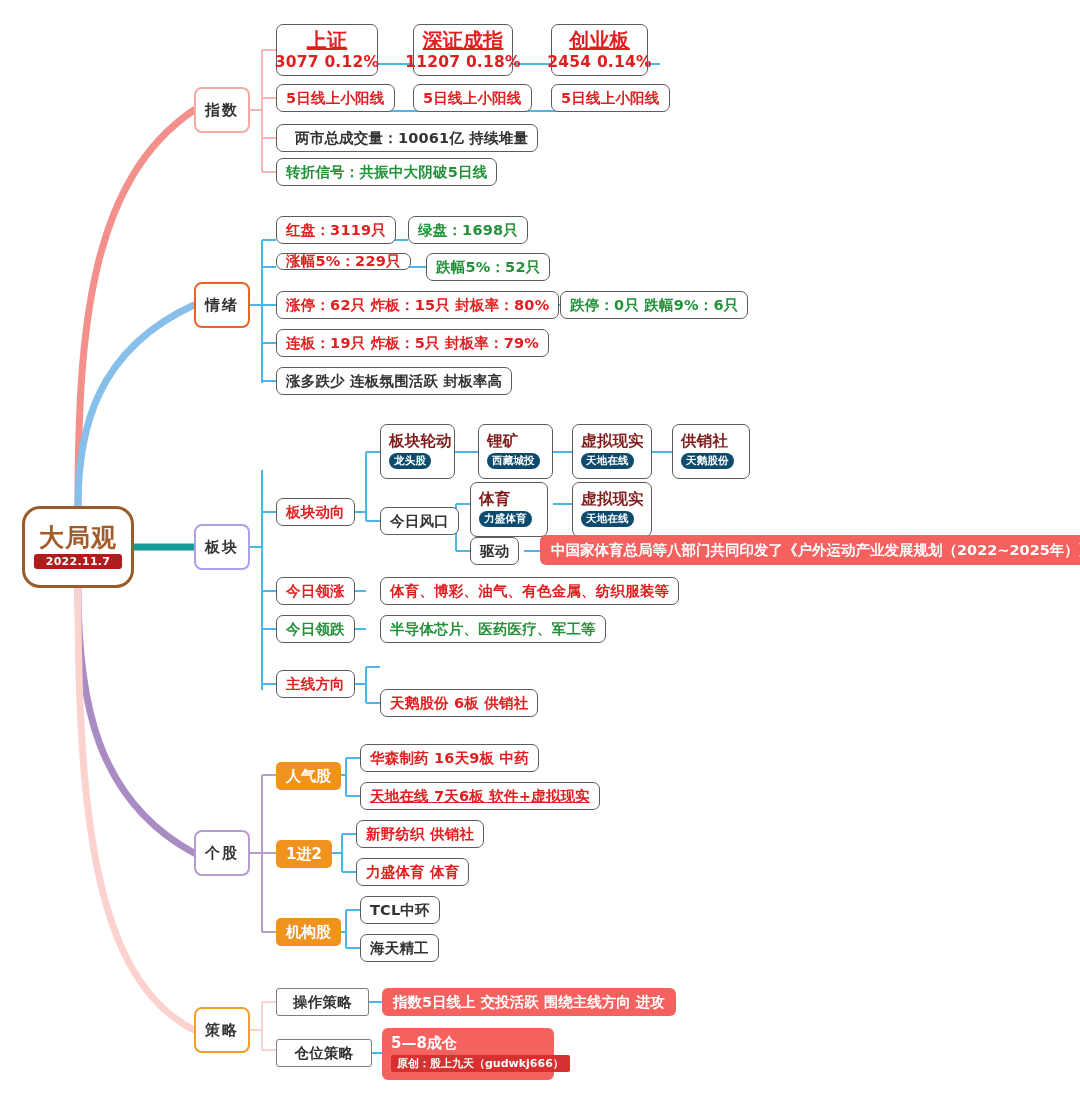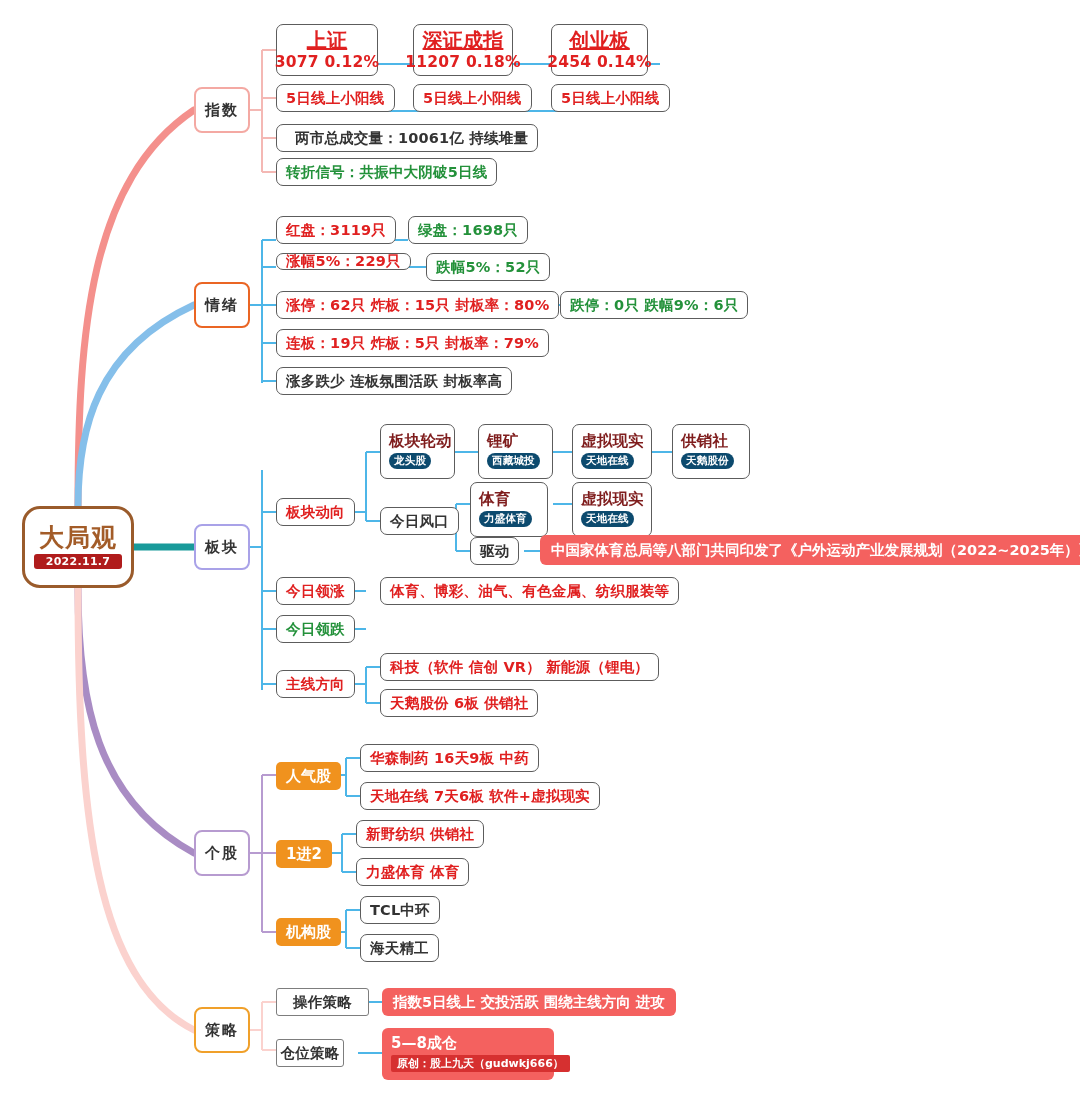--- a/index.html
+++ b/index.html
@@ -260,39 +260,39 @@
     <div class="st">虚拟现实</div>
     <div class="tag">天地在线</div>
   </div>
 
   <div class="node box dark" style="left:470px;top:537px;height:28px;">驱动</div>
   <div class="node banner" style="left:540px;top:535px;height:30px;">中国家体育总局等八部门共同印发了《户外运动产业发展规划（2022~2025年）》</div>
 
   <div class="node box red" style="left:276px;top:577px;height:28px;">今日领涨</div>
   <div class="node box red" style="left:380px;top:577px;height:28px;">体育、博彩、油气、有色金属、纺织服装等</div>
   <div class="node box green" style="left:276px;top:615px;height:28px;">今日领跌</div>
+  <div class="node box green" style="left:380px;top:615px;height:28px;">半导体芯片、医药医疗、军工等</div>
 
   <div class="node box red" style="left:276px;top:670px;height:28px;">主线方向</div>
-  <div class="node box red" style="left:380px;top:653px;height:28px;">科技（软件 信创 VR） 新能源（锂电）</div>
   <div class="node box red" style="left:380px;top:689px;height:28px;">天鹅股份 6板 供销社</div>
 
   <div class="node pill" style="left:276px;top:762px;height:28px;">人气股</div>
   <div class="node box red" style="left:360px;top:744px;height:28px;">华森制药 16天9板 中药</div>
-  <div class="node box red" style="left:360px;top:782px;height:28px;">天地在线 7天6板 软件+虚拟现实</div>
+  <div class="node box red" style="left:360px;top:782px;height:28px;text-decoration:underline;">天地在线 7天6板 软件+虚拟现实</div>
 
   <div class="node pill" style="left:276px;top:840px;height:28px;">1进2</div>
   <div class="node box red" style="left:356px;top:820px;height:28px;">新野纺织 供销社</div>
   <div class="node box red" style="left:356px;top:858px;height:28px;">力盛体育 体育</div>
 
   <div class="node pill" style="left:276px;top:918px;height:28px;">机构股</div>
   <div class="node box dark" style="left:360px;top:896px;height:28px;">TCL中环</div>
   <div class="node box dark" style="left:360px;top:934px;height:28px;">海天精工</div>
 
   <div class="node box dark grey-b" style="left:276px;top:988px;width:93px;height:28px;border-radius:3px;">操作策略</div>
   <div class="node banner" style="left:382px;top:988px;height:28px;">指数5日线上 交投活跃 围绕主线方向 进攻</div>
 
-  <div class="node box dark grey-b" style="left:276px;top:1039px;width:68px;height:28px;border-radius:3px;">仓位策略</div>
+  <div class="node box dark grey-b" style="left:276px;top:1039px;width:96px;height:28px;border-radius:3px;">仓位策略</div>
   <div class="node banner block" style="left:382px;top:1028px;width:172px;height:52px;">
     <div class="bt">5—8成仓</div>
     <div class="btag">原创：股上九天（gudwkj666）</div>
   </div>
 
 </div>
 
 </body></html>

